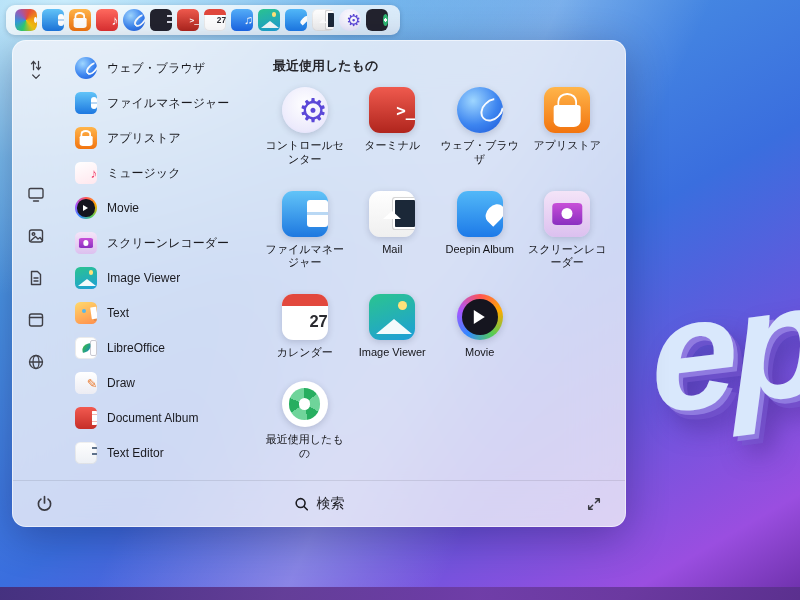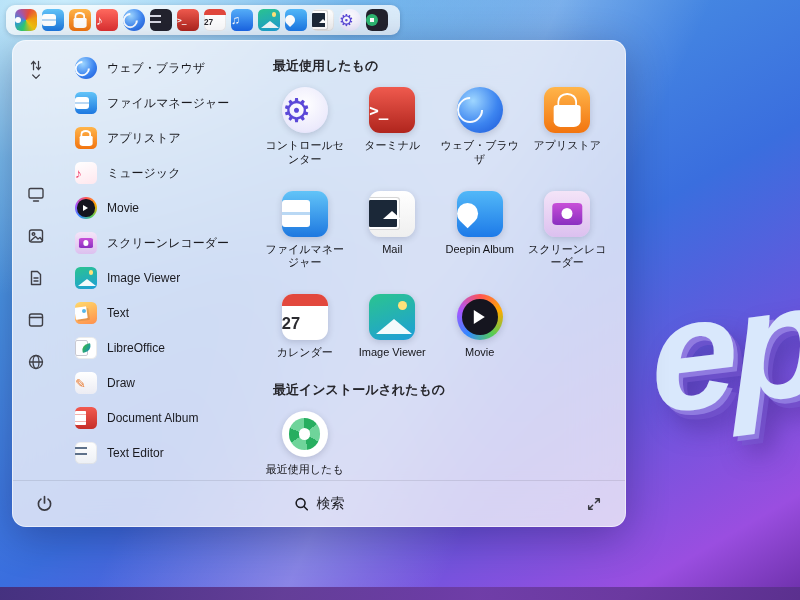--- a/index.html
+++ b/index.html
@@ -54,22 +54,22 @@
     width:86px; min-height:27px; }
 
   .bottom-bar { flex:none; height:46px; border-top:1px solid rgba(0,0,0,.09);
     display:flex; align-items:center; padding:0 16px; position:relative;text-align:right; }
   .foot-btn { width:30px; height:30px; display:flex; align-items:center; justify-content:center; border-radius:8px; }
   .foot-right { margin-left:auto; }
   .search { position:absolute; left:50%; transform:translateX(-50%); display:flex;
     align-items:center; gap:7px; font-size:14px; font-weight:500; color:#1c1c22; }
 
   
-  .ic { position:relative; display:flex; align-items:center; justify-content:flex-start;
-    flex:none; border-radius:24%; overflow:hidden; color:#fff; }
+  .ic { position:relative; display:flex; align-items:center; justify-content:flex-end;
+    flex:none; border-radius:24%; overflow:hidden; color:#fff;padding-left:12px; }
 
   .i-launcher { background:conic-gradient(from 20deg,#e74c3c,#f39c12,#f1c40f,#2ecc71,#3498db,#9b59b6,#e74c3c); border-radius:28%; }
   .i-launcher::after { content:""; width:28%; height:28%; background:#fff; border-radius:50%; }
 
   .i-browser { border-radius:50%; background:radial-gradient(circle at 35% 30%,#9ed6ff 0%,#3d85f0 55%,#1b55d6 100%); }
   .i-browser::after { content:""; width:48%; height:48%; border-radius:50%;
     border:2.5px solid rgba(255,255,255,.95); border-top-color:transparent; transform:rotate(45deg); }
 
   .i-files { background:linear-gradient(180deg,#62c4f8,#1d78e0); }
   .i-files::after { content:""; width:62%; height:58%; border-radius:3px;
@@ -335,21 +335,20 @@
           <div class="grid-item" data-interactable="true">
             <div class="ic i-image" data-interactable="false"></div>
             <div class="grid-label" data-interactable="false">Image Viewer</div>
           </div>
           <div class="grid-item" data-interactable="true">
             <div class="ic i-movie" data-interactable="false"></div>
             <div class="grid-label" data-interactable="false">Movie</div>
           </div>
         </div>
 
-        <div class="section-title" data-interactable="false">最近インストールされたもの</div>
         <div class="grid" data-interactable="false">
           <div class="grid-item" data-interactable="true">
             <div class="ic i-screenshot" data-interactable="false"></div>
             <div class="grid-label" data-interactable="false">最近使用したもの</div>
           </div>
         </div>
       </div>
     </div>
 
     <div class="bottom-bar" data-interactable="false">

